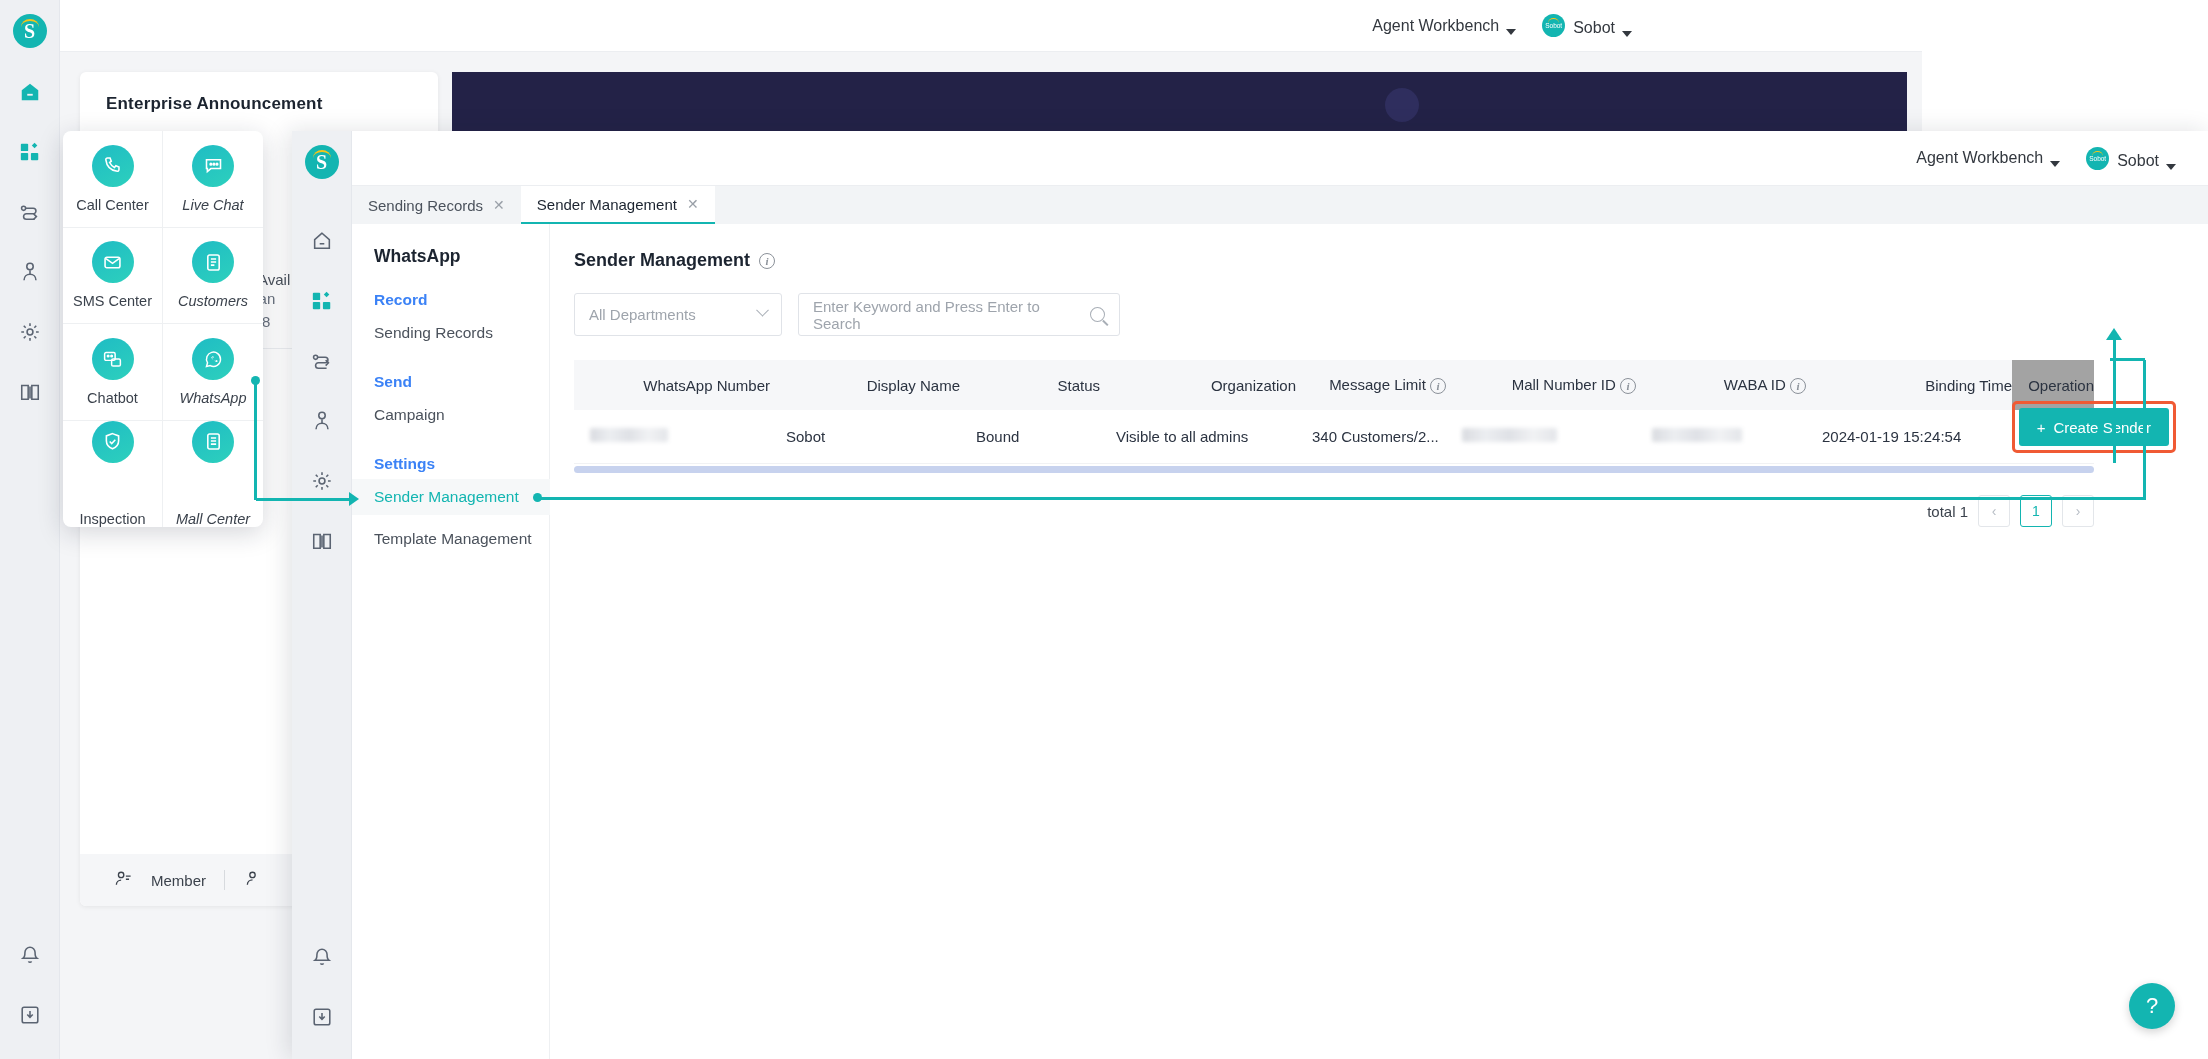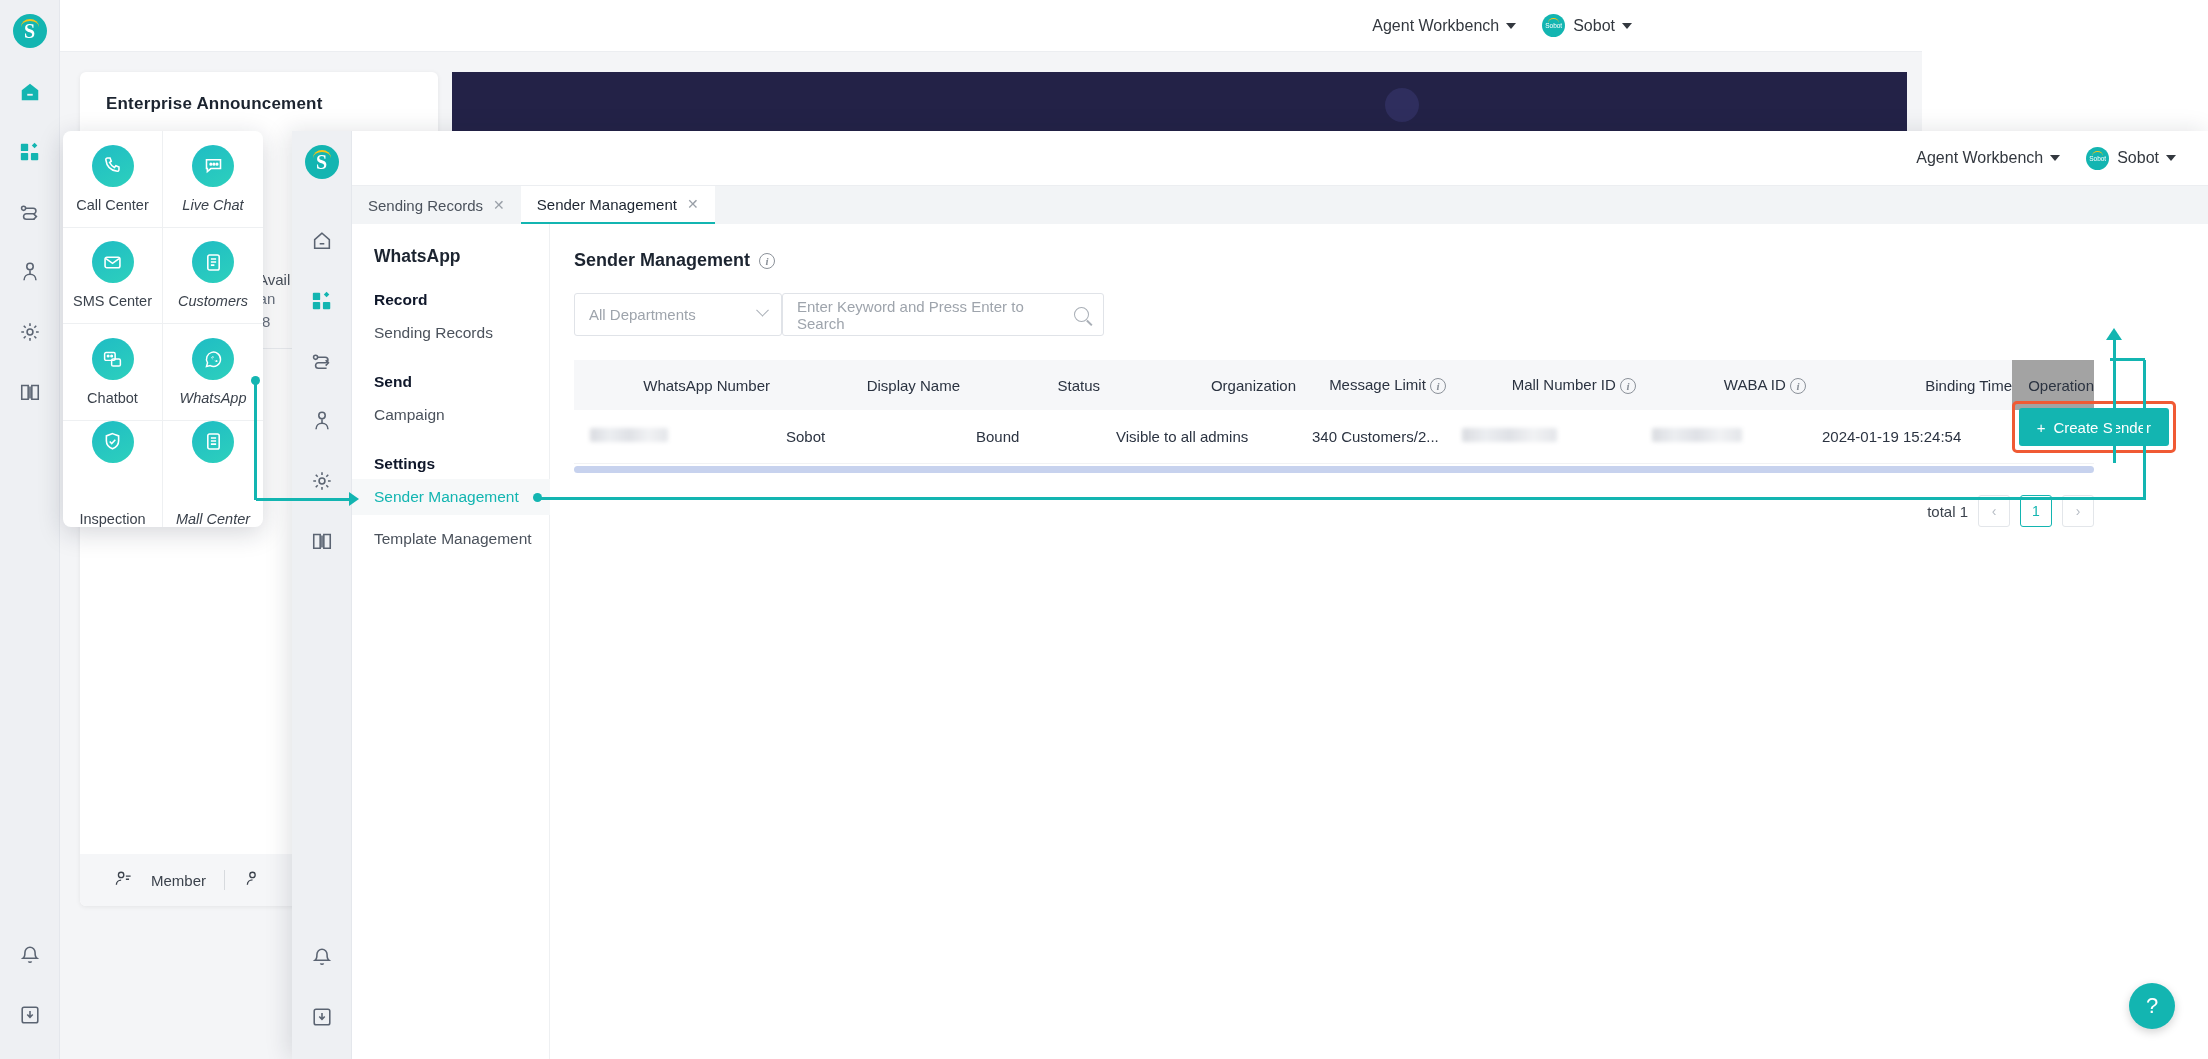--- a/index.html
+++ b/index.html
@@ -35,21 +35,21 @@
     color:#5b6472;
   }
   .rail-icon.active { color:#13b5b1; }
   .rail-spacer { flex:1; }
 
   .back-topbar {
     position:absolute; left:60px; top:0; width:1862px; height:52px;
     background:#fff; border-bottom:1px solid #eceef1;
     display:flex; align-items:center; justify-content:flex-end; padding-right:290px;
   }
-  .topbar-item { display:flex; align-items:center; font-size:16px; color:#33383f; margin-left:26px; }
+  .topbar-item { display:flex; align-items:flex-end; font-size:16px; color:#33383f; margin-left:26px; }
   .caret { margin-left:7px; border-left:5px solid transparent; border-right:5px solid transparent; border-top:6px solid #33383f; }
   .avatar-sm {
     width:23px; height:23px; border-radius:50%; background:#13b5b1; margin-right:8px;
     display:flex; align-items:center; justify-content:center; color:#fff; font-size:6.5px;
     position:relative;
   }
   .avatar-sm .arc2 { position:absolute; top:4px; left:6px; width:11px; height:5px; border-top:1.6px solid #f5c518; border-radius:50%/100% 100% 0 0; }
 
   .back-card {
     position:absolute; left:80px; top:72px; width:358px; height:834px;
@@ -115,35 +115,35 @@
     padding:0 16px; font-size:15px; color:#4b525c; cursor:pointer;
   }
   .tab.active { background:#fff; color:#1c2430; border-bottom:2.5px solid #13b5b1; }
   .tab .x { font-size:14px; color:#9aa0a8; }
 
   .panel-nav {
     position:absolute; left:60px; top:93px; width:198px; height:835px;
     background:#fff; border-right:1px solid #eef0f2; padding:22px 0 0 22px;
   }
   .panel-title { font-size:17.5px; font-weight:700; color:#1c2430; margin-bottom:24px; }
-  .nav-group { font-size:15.5px; font-weight:700; color:#0f172a; margin-top:22px; }
+  .nav-group { font-size:15.5px; font-weight:700; color:#3b82f6; margin-top:22px; }
   .nav-item {
     font-size:15.5px; color:#4b525c; padding:9px 0 9px 0;
     margin:6px -22px 0 -22px; padding-left:22px; cursor:pointer; position:relative;
   }
   .nav-item.active { color:#13b5b1; background:#f6f8f9; }
 
   .content { position:absolute; left:258px; top:93px; right:0; bottom:0; background:#fff; padding:26px 32px 0 24px; }
   .content-head { display:flex; align-items:center; gap:9px; font-size:18px; font-weight:700; color:#1c2430; }
   .info-i {
     width:16px; height:16px; border-radius:50%; border:1.3px solid #8b9199;
     color:#8b9199; font-size:11px; display:inline-flex; align-items:center; justify-content:center;
     font-family:"Liberation Serif", serif; font-style:italic; font-weight:700;
   }
-  .filters { margin-top:22px; display:flex; gap:0; }
+  .filters { margin-top:22px; display:flex; gap:16px; }
   .select-box {
     width:208px; height:43px; border:1px solid #e0e3e8; border-radius:3px;
     display:flex; align-items:center; justify-content:space-between; padding:0 14px;
     font-size:15px; color:#9ea4ac; cursor:pointer;
   }
   .chev-d { width:9px; height:9px; border-right:1.6px solid #a8aeb6; border-bottom:1.6px solid #a8aeb6; transform:rotate(45deg) translate(-3px,-3px); }
   .search-box {
     width:322px; height:43px; border:1px solid #e0e3e8; border-radius:3px;
     display:flex; align-items:center; justify-content:space-between; padding:0 14px;
     font-size:15px; color:#9ea4ac;

